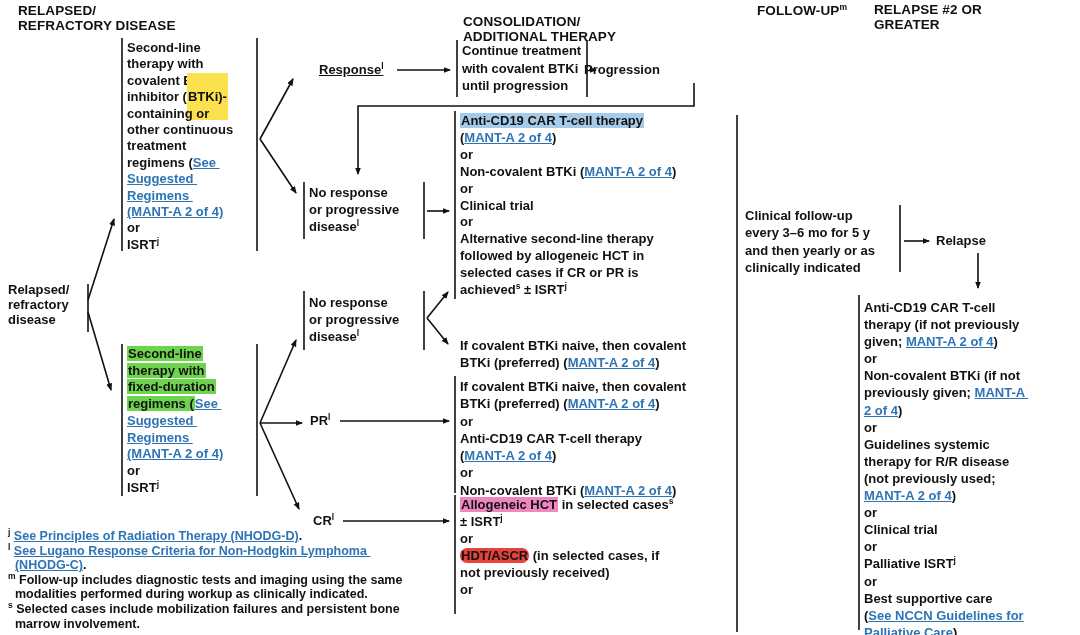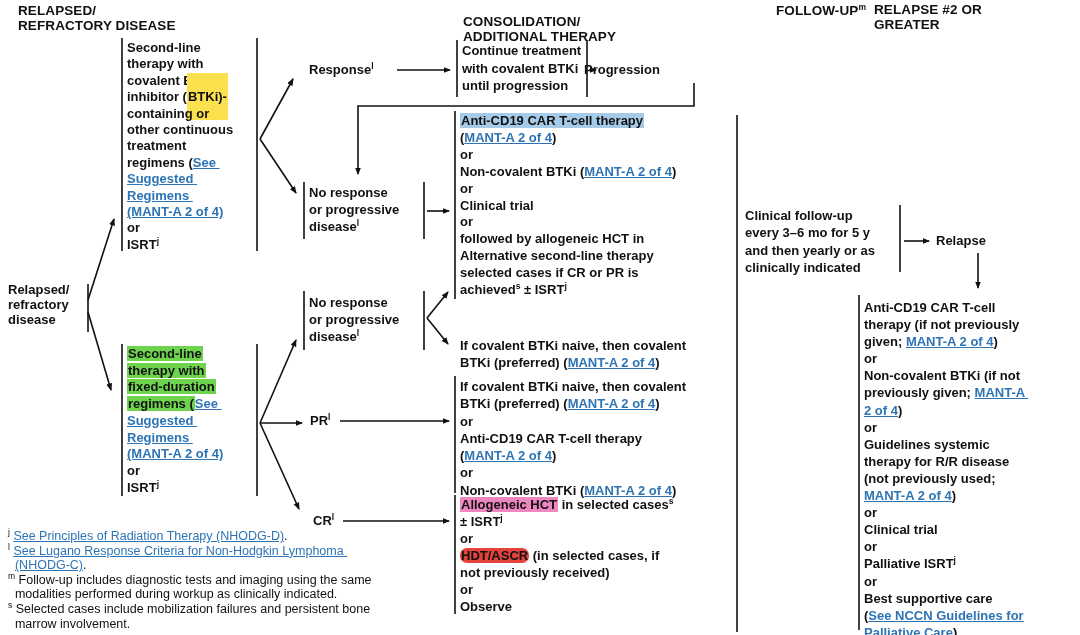--- a/index.html
+++ b/index.html
@@ -10,40 +10,40 @@
   .hdr{font-size:13.5px;line-height:14.8px;letter-spacing:0.1px;}
   sup{font-size:8.5px;vertical-align:super;line-height:0;font-weight:inherit;}
   .link{color:var(--link,#2e74b5);text-decoration:underline;cursor:pointer;}
   .hl-yellow{background:var(--hl_yellow,#fbe14e);padding:16px 1px;}
   .hl-green{background:var(--hl_green,#6ed44e);padding:0 1px;}
   .hl-blue{background:var(--hl_blue,#a5cbe9);padding:0 1px;}
   .hl-pink{background:var(--hl_pink,#ee86c0);padding:0 1px;text-align:right;}
   .hl-red{background:var(--hl_red,#e4423b);padding:0 1px;border-radius:7px;}
   #hdr-rr{left:18px;top:4px;}
   #hdr-consol{left:463px;top:15px;}
-  #hdr-fu{left:776px;top:4px;text-align:right;}
+  #hdr-fu{left:757px;top:4px;text-align:right;}
   #hdr-r2{left:874px;top:3px;}
   #label-rr{left:8px;top:282px;line-height:15px;}
   #box-a{left:127px;top:40px;line-height:16.4px;}
   #box-b{left:127px;top:346px;line-height:16.7px;}
-  #node-response{left:309px;top:62px;}
+  #node-response{left:319px;top:62px;text-decoration:underline;}
   #box-continue{left:462px;top:42px;line-height:17.6px;}
   #node-progression{left:584px;top:62px;}
   #box-nr1{left:309px;top:184px;line-height:17px;}
   #box-nr2{left:309px;top:294px;line-height:17px;}
   #box-c{left:460px;top:113px;}
   #text-d{left:460px;top:337px;line-height:17px;}
   #node-pr{left:310px;top:413px;}
   #box-e{left:460px;top:378px;line-height:17.3px;}
   #node-cr{left:313px;top:513px;}
   #box-f{left:460px;top:496px;line-height:17px;}
   #box-fu{left:745px;top:207px;line-height:17.4px;}
   #node-relapse{left:936px;top:233px;}
   #box-g{left:864px;top:299px;line-height:17.1px;}
-  #footnotes{left:8px;top:529px;font-weight:normal;font-size:12.5px;line-height:14.6px;}
+  #footnotes{left:8px;top:529px;font-weight:bold;font-size:12.5px;line-height:14.6px;}
   svg.wires{position:absolute;left:0;top:0;}
 </style>
 </head>
 <body>
 
 <div id="canvas">
 
   <svg class="wires" width="1080" height="635" viewBox="0 0 1080 635">
     <defs>
       <marker id="ah" markerWidth="9" markerHeight="8" refX="6.5" refY="3" orient="auto" markerUnits="userSpaceOnUse">
@@ -162,22 +162,22 @@
     </div>
 
   <div id="box-c" class="blk">
       <div><span class="hl-blue">Anti-CD19 CAR T-cell therapy</span></div>
       <div><span>(</span><span class="link">MANT-A 2 of 4</span><span>)</span></div>
       <div><span>or</span></div>
       <div><span>Non-covalent BTKi (</span><span class="link">MANT-A 2 of 4</span><span>)</span></div>
       <div><span>or</span></div>
       <div><span>Clinical trial</span></div>
       <div><span>or</span></div>
+      <div><span>Alternative second-line therapy</span></div>
       <div><span>followed by allogeneic HCT in</span></div>
-      <div><span>Alternative second-line therapy</span></div>
       <div><span>selected cases if CR or PR is</span></div>
       <div><span>achieved</span><sup>s</sup><span> ± ISRT</span><sup>j</sup></div>
     </div>
   <div id="text-d" class="blk">
       <div><span>If covalent BTKi naive, then covalent</span></div>
       <div><span>BTKi (preferred) (</span><span class="link">MANT-A 2 of 4</span><span>)</span></div>
     </div>
 
   <div id="node-pr" class="blk">
       <div><span>PR</span><sup>l</sup></div>
@@ -195,21 +195,20 @@
   <div id="node-cr" class="blk">
       <div><span>CR</span><sup>l</sup></div>
     </div>
   <div id="box-f" class="blk">
       <div><span class="hl-pink">Allogeneic HCT</span><span> in selected cases</span><sup>s</sup></div>
       <div><span>± ISRT</span><sup>j</sup></div>
       <div><span>or</span></div>
       <div><span class="hl-red">HDT/ASCR</span><span> (in selected cases, if</span></div>
       <div><span>not previously received)</span></div>
       <div><span>or</span></div>
-      <div><span>Observe</span></div>
     </div>
 
   <div id="box-fu" class="blk">
       <div><span>Clinical follow-up</span></div>
       <div><span>every 3–6 mo for 5 y</span></div>
       <div><span>and then yearly or as</span></div>
       <div><span>clinically indicated</span></div>
     </div>
   <div id="node-relapse" class="blk">
       <div><span>Relapse</span></div>

